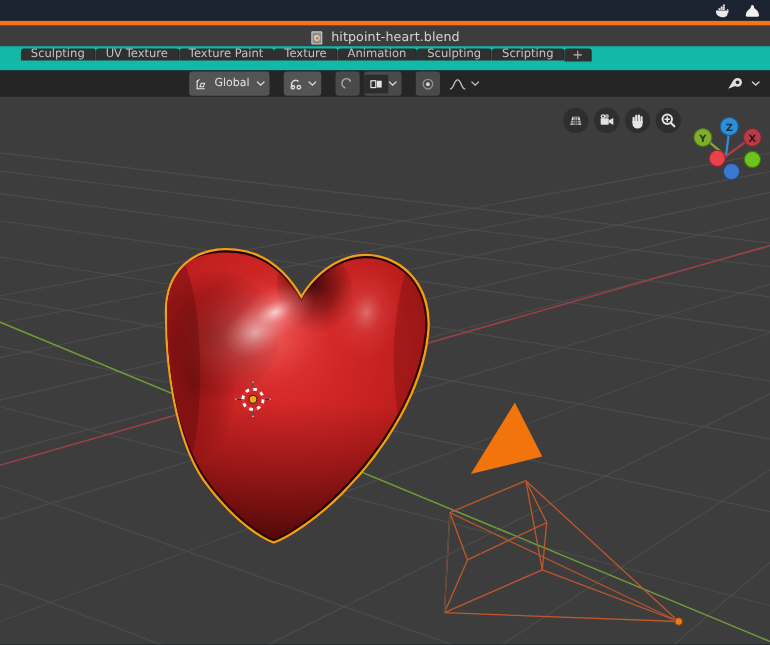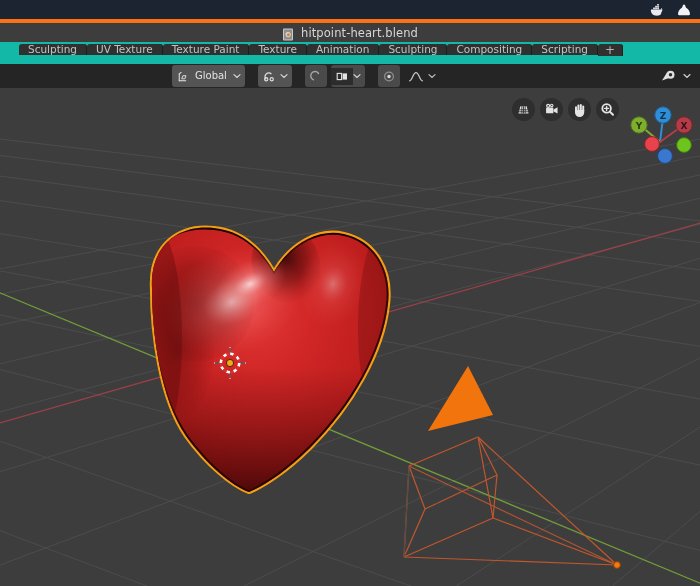--- a/index.html
+++ b/index.html
@@ -142,21 +142,20 @@
 </div>
 
 <div id="topbar">
   <div class="wtab clipped" style="width:14px;overflow:hidden;color:transparent;"></div>
   <div class="wtab">Sculpting</div>
   <div class="wtab">UV Texture</div>
   <div class="wtab">Texture Paint</div>
   <div class="wtab">Texture</div>
   <div class="wtab">Animation</div>
   <div class="wtab">Sculpting</div>
-  <div class="wtab">Compositing</div>
   <div class="wtab">Scripting</div>
   <div class="wtab plus">+</div>
 </div>
 
 <div id="vp-header">
 
   <div id="vp-header-left">
 
     <div class="hgrp">
       <span class="hbtn">

